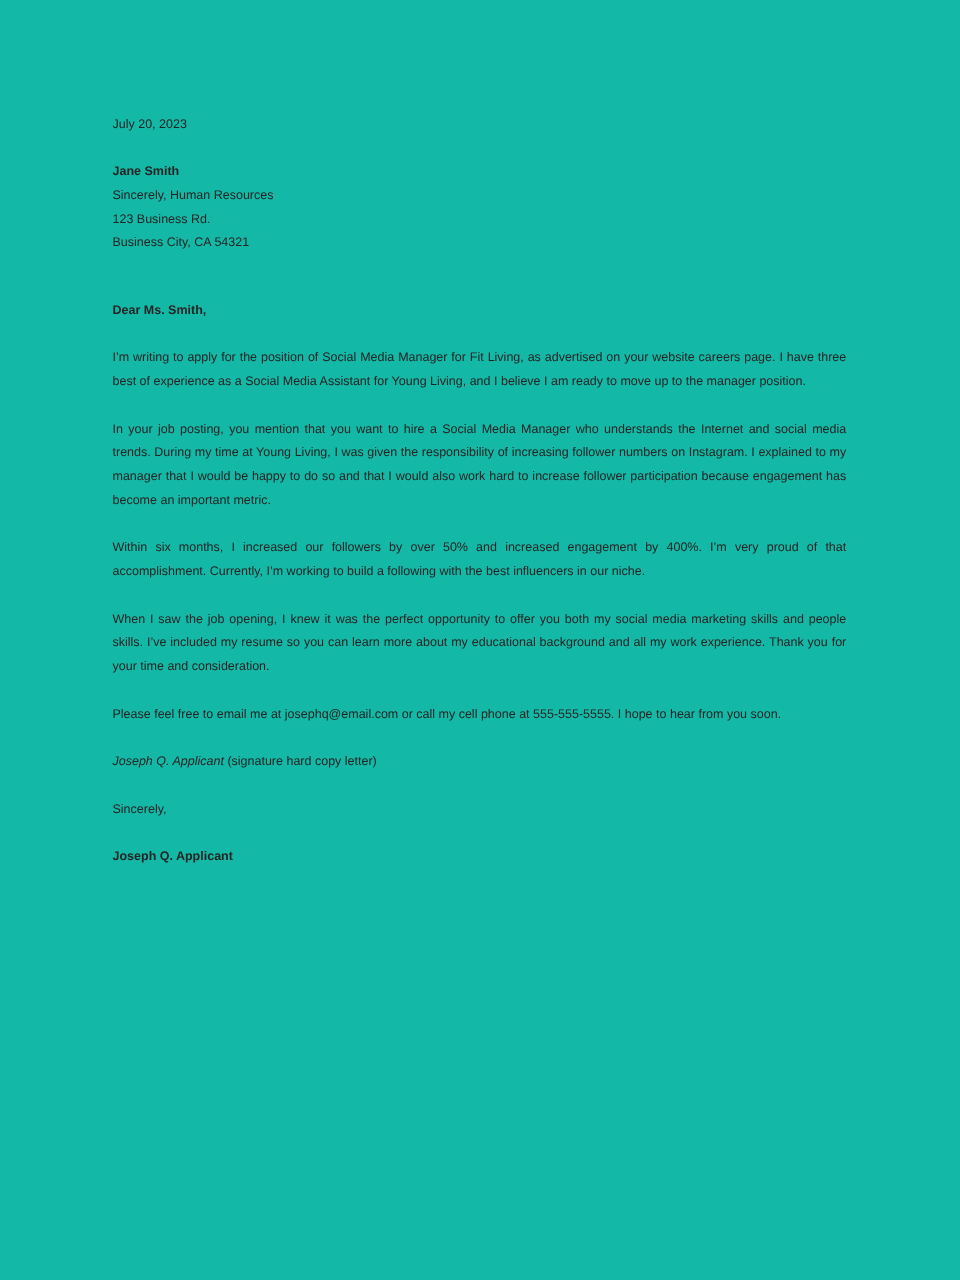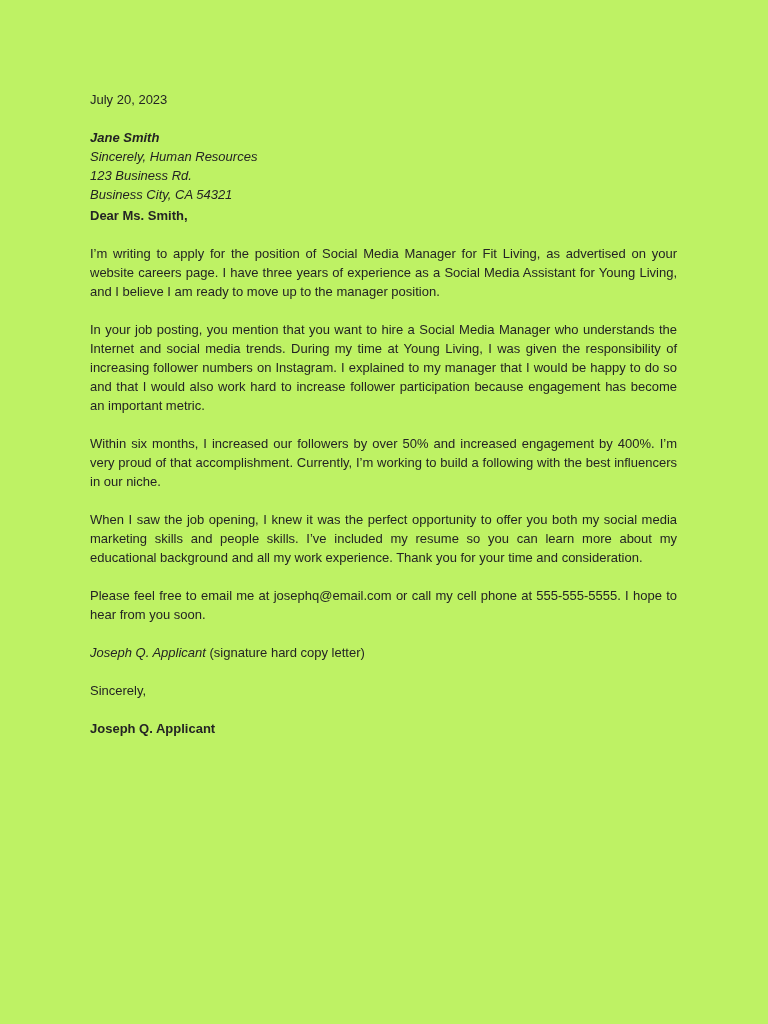--- a/index.html
+++ b/index.html
@@ -5,34 +5,33 @@
   html, body {
     margin: 0;
     padding: 0;
     background: #ffffff;
   }
   .page {
     position: relative;
     width: 768px;
     height: 1024px;
     box-sizing: border-box;
-    background: #bef264;
+    background: #14b8a6;
     padding: 90px 91px 0 90px;
     font-family: "Liberation Sans", "DejaVu Sans", sans-serif;
-    font-size: 13px;
+    font-size: 10px;
     line-height: 19px;
     color: #242424;
     overflow: hidden;
   }
   .page p {
     margin: 0 0 19px 0;
   }
   .address-block {
-    margin: 0 0 2px 0;
-    font-style: italic;
+    margin: 0 0 35px 0;
   }
   .address-block p {
     margin: 0;
   }
   .bold {
     font-weight: 700;
   }
   .semibold {
     font-weight: 600;
   }
@@ -52,21 +51,21 @@
 
   <div class="address-block">
     <p class="bold">Jane Smith</p>
     <p>Sincerely, Human Resources</p>
     <p>123 Business Rd.</p>
     <p>Business City, CA 54321</p>
   </div>
 
   <p class="bold">Dear Ms. Smith,</p>
 
-  <p class="just">I’m writing to apply for the position of Social Media Manager for Fit Living, as advertised on your website careers page. I have three years of experience as a Social Media Assistant for Young Living, and I believe I am ready to move up to the manager position.</p>
+  <p class="just">I’m writing to apply for the position of Social Media Manager for Fit Living, as advertised on your website careers page. I have three best of experience as a Social Media Assistant for Young Living, and I believe I am ready to move up to the manager position.</p>
 
   <p class="just">In your job posting, you mention that you want to hire a Social Media Manager who understands the Internet and social media trends. During my time at Young Living, I was given the responsibility of increasing follower numbers on Instagram. I explained to my manager that I would be happy to do so and that I would also work hard to increase follower participation because engagement has become an important metric.</p>
 
   <p class="just">Within six months, I increased our followers by over 50% and increased engagement by 400%. I’m very proud of that accomplishment. Currently, I’m working to build a following with the best influencers in our niche.</p>
 
   <p class="just">When I saw the job opening, I knew it was the perfect opportunity to offer you both my social media marketing skills and people skills. I’ve included my resume so you can learn more about my educational background and all my work experience. Thank you for your time and consideration.</p>
 
   <p class="just">Please feel free to email me at josephq@email.com or call my cell phone at 555-555-5555. I hope to hear from you soon.</p>
 
   <p><span class="italic">Joseph Q. Applicant</span><span> (signature hard copy letter)</span></p>

